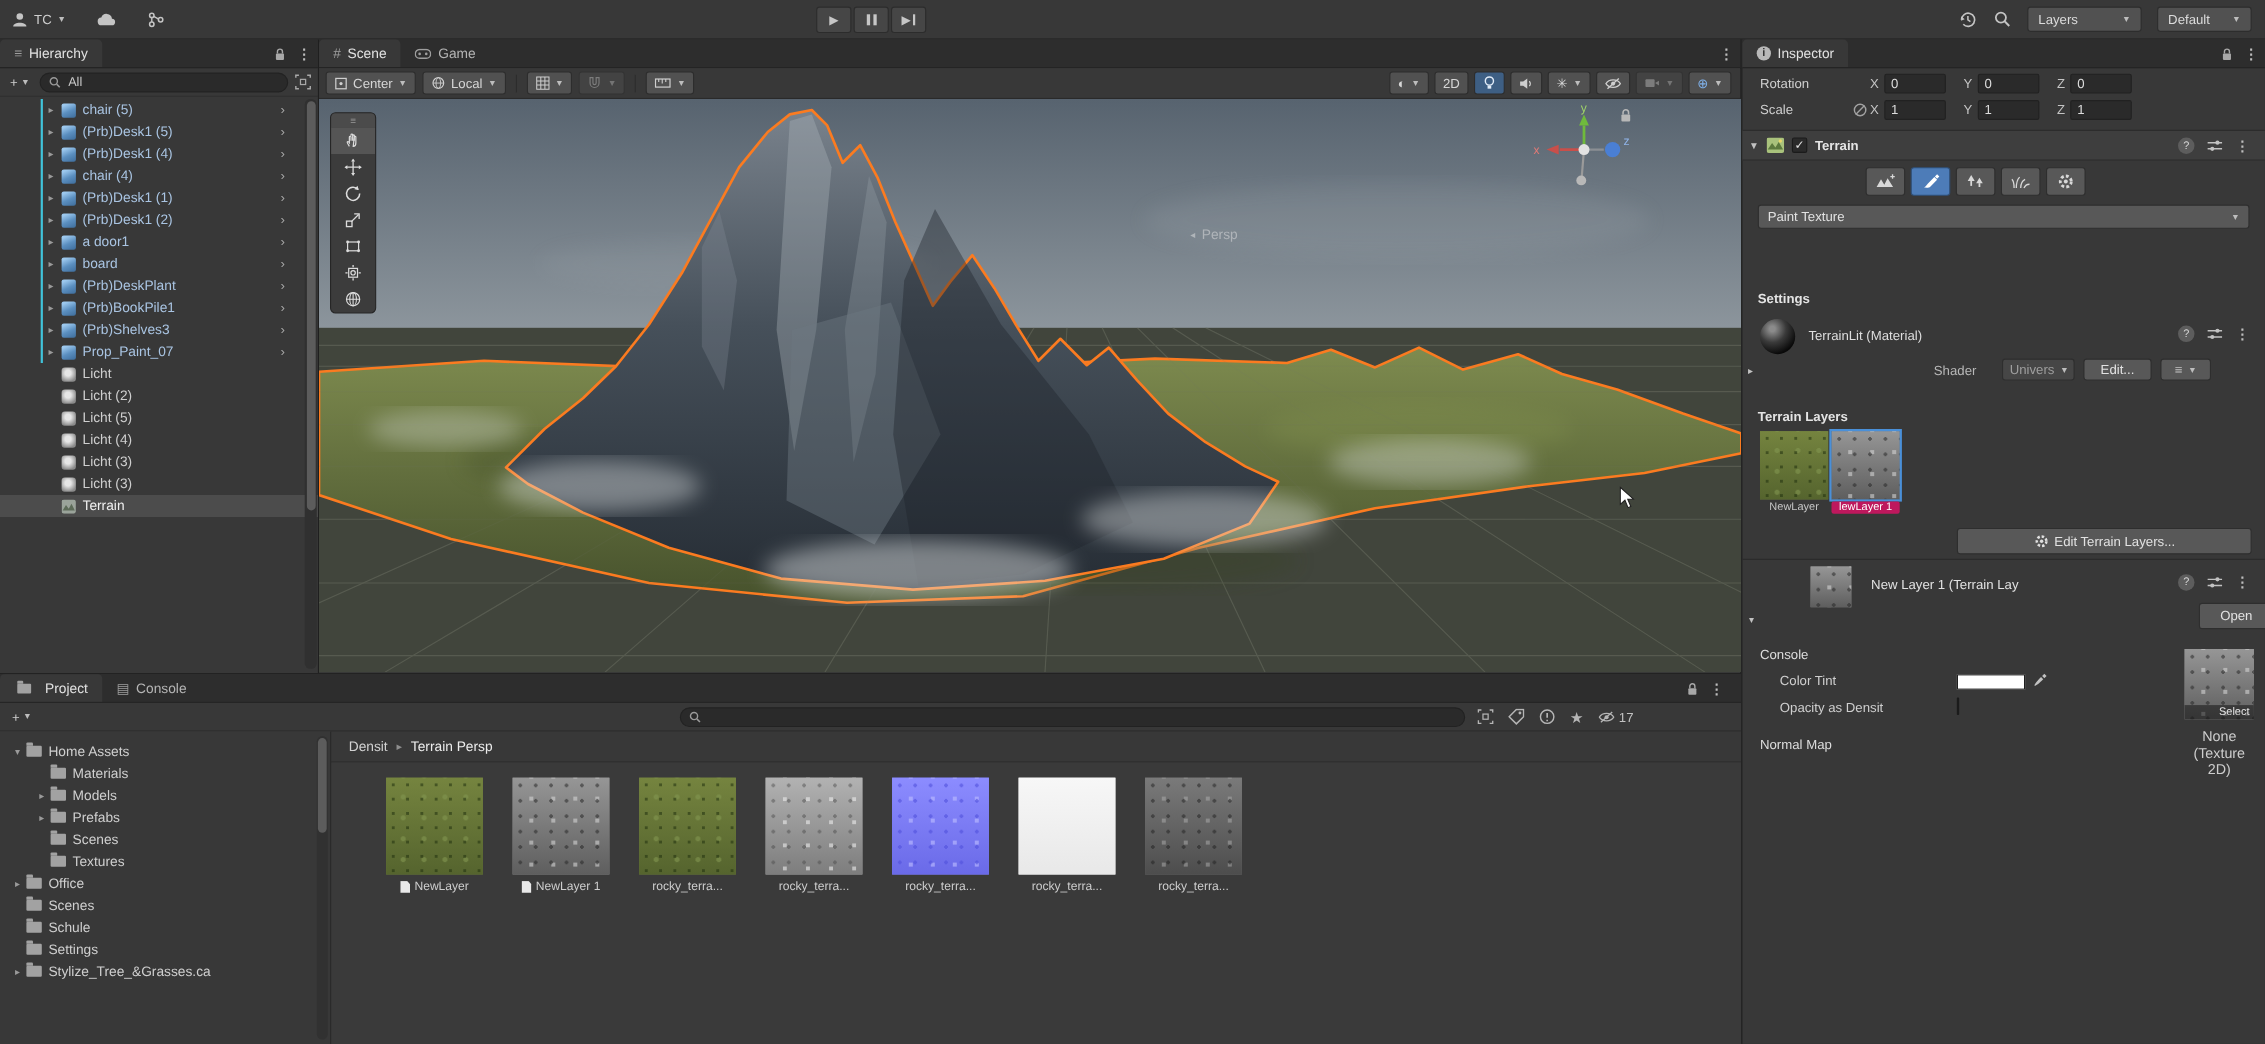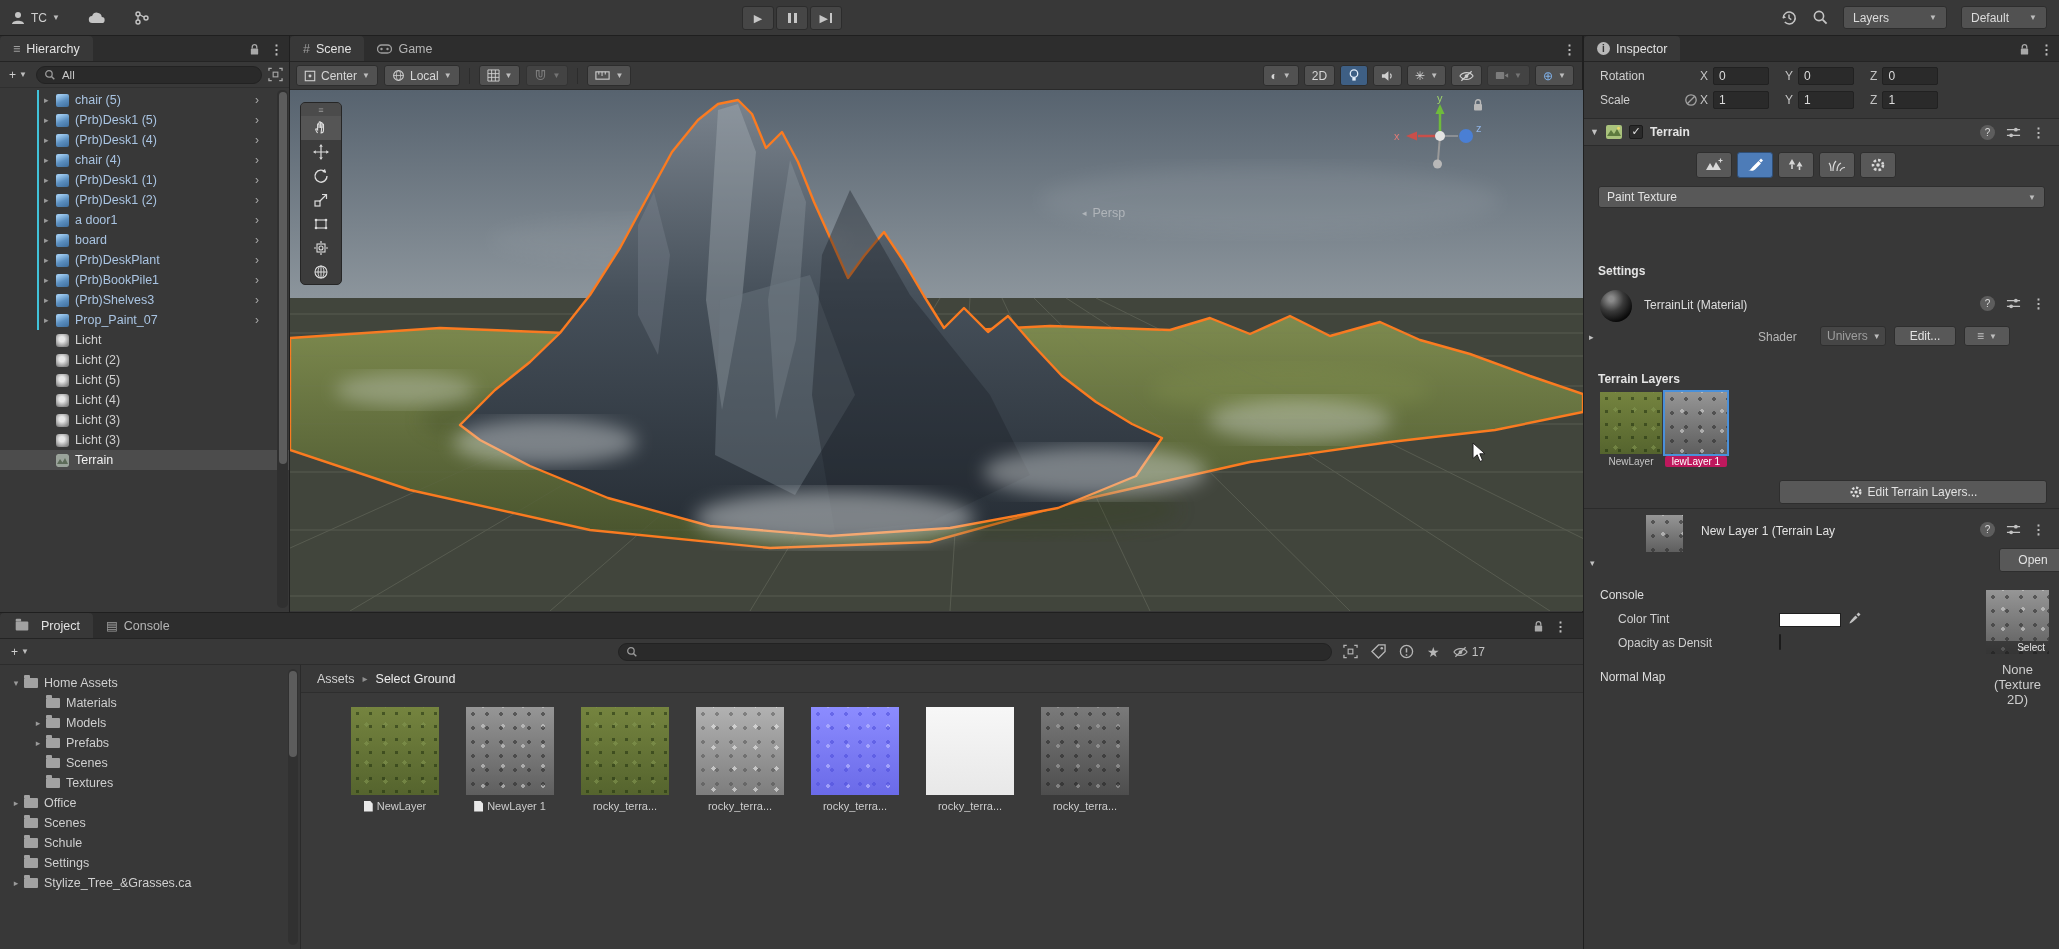--- a/index.html
+++ b/index.html
@@ -686,23 +686,23 @@
           <span class="fa">▸</span>
           <span class="folder"></span>
           <span style="white-space:nowrap;overflow:hidden;max-width:190px">Stylize_Tree_&amp;Grasses.ca</span>
         </div>
       <div class="vscroll2">
           <div class="thumb"></div>
         </div>
     </div>
     <div id="passets">
       <div class="crumbbar">
-        <span>Assets</span>
+        <span>Densit</span>
         <span class="crumb-sep">▸</span>
-        <span style="color:#ececec">Select Ground</span>
+        <span style="color:#ececec">Terrain Persp</span>
       </div>
       <div class="grid">
         <div class="tile">
             <div class="thumb tex-green"></div>
             <div class="alabel">
               <span class="doc"></span>
               <span>NewLayer</span>
             </div>
           </div>
         <div class="tile">

